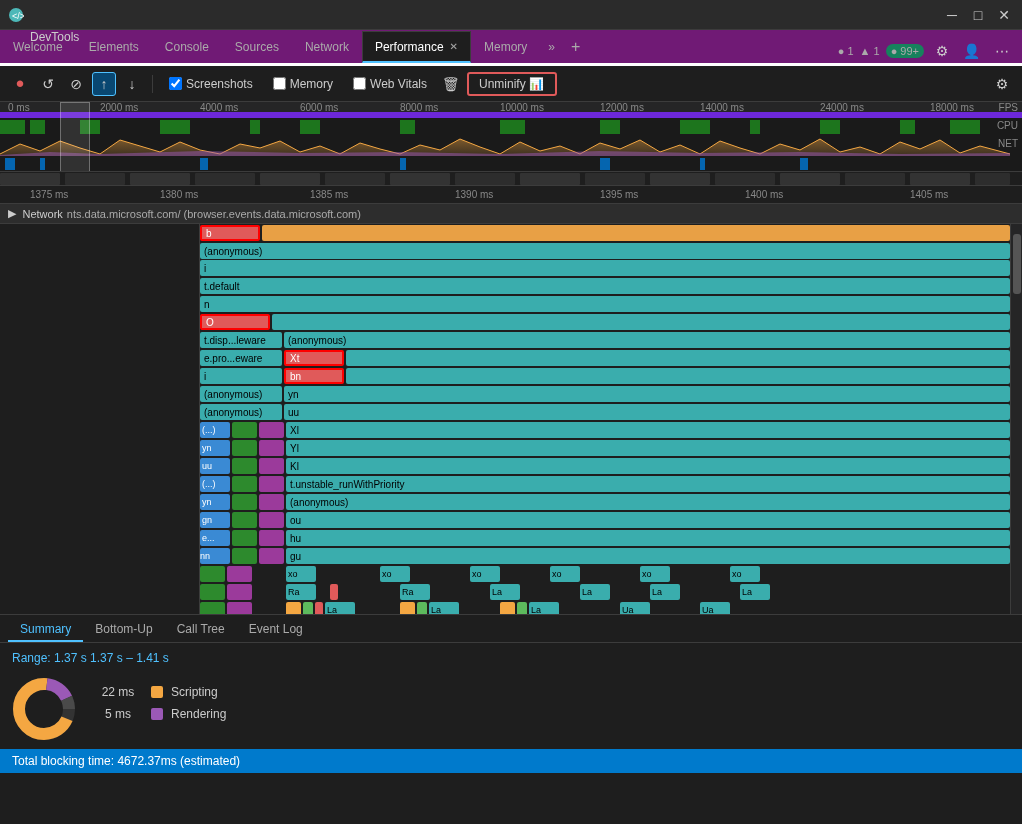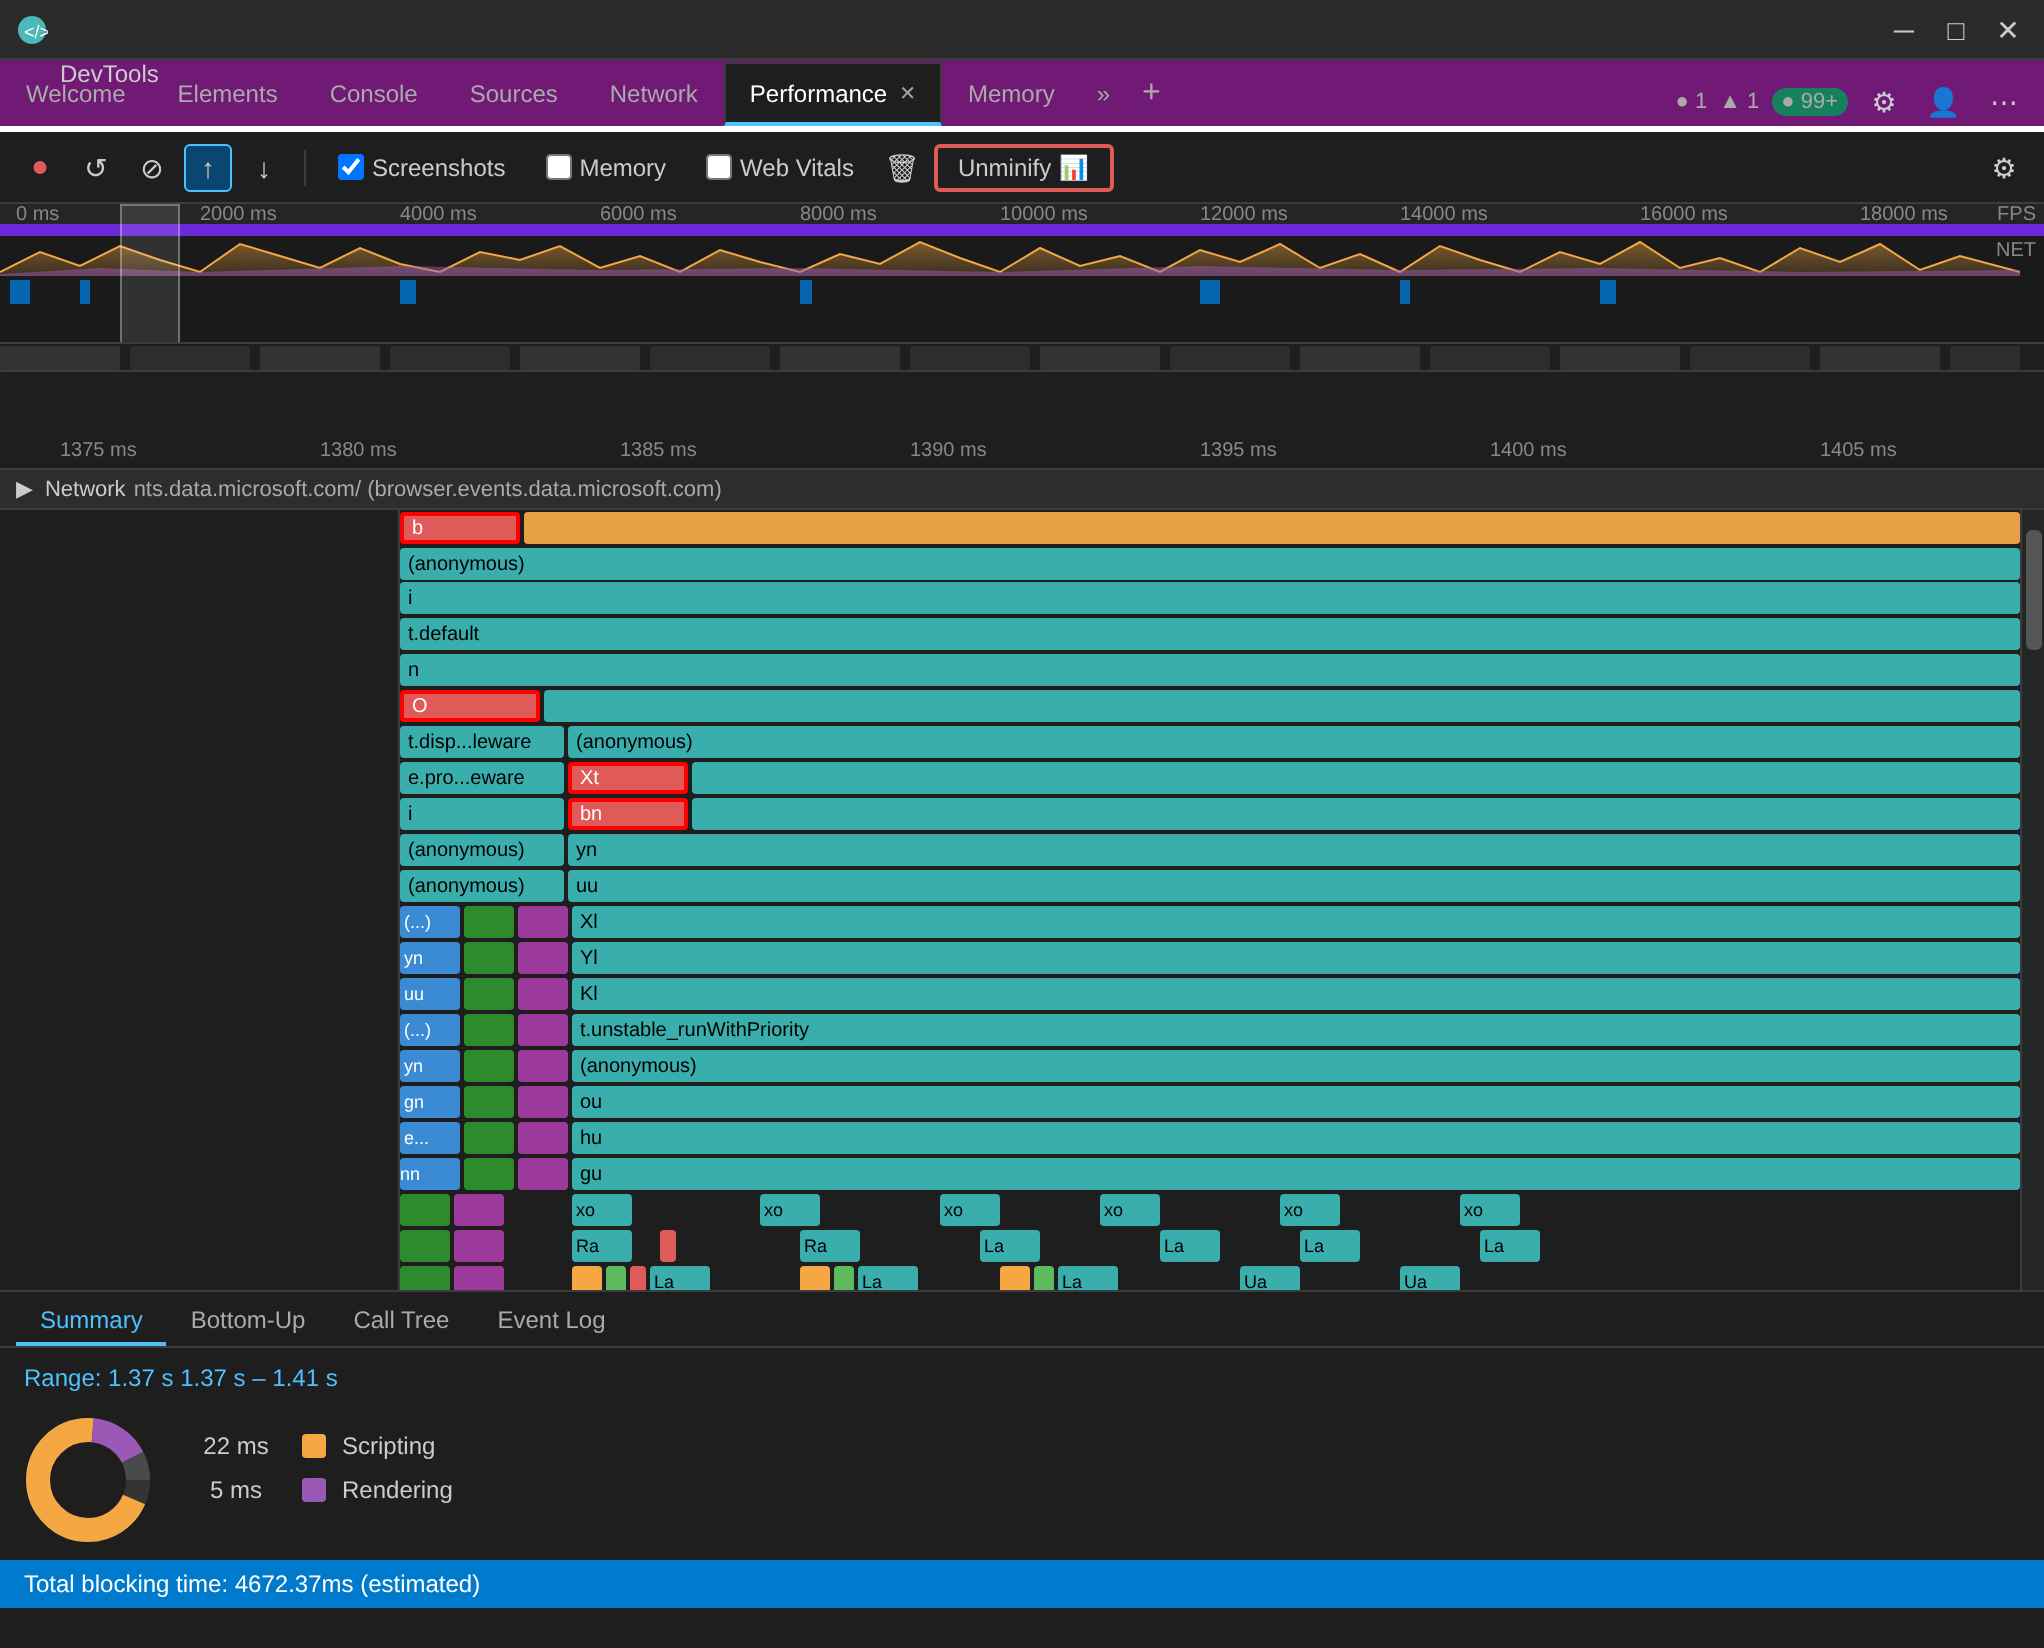--- a/index.html
+++ b/index.html
@@ -134,25 +134,45 @@
 
   <div style="height:16px;background:#252526;border-bottom:6px solid #6d28d9;position:relative;display:flex;align-items:center;">
     <span style="position:absolute;left:8px;font-size:10px;color:#888;">0 ms</span>
     <span style="position:absolute;left:100px;font-size:10px;color:#888;">2000 ms</span>
     <span style="position:absolute;left:200px;font-size:10px;color:#888;">4000 ms</span>
     <span style="position:absolute;left:300px;font-size:10px;color:#888;">6000 ms</span>
     <span style="position:absolute;left:400px;font-size:10px;color:#888;">8000 ms</span>
     <span style="position:absolute;left:500px;font-size:10px;color:#888;">10000 ms</span>
     <span style="position:absolute;left:600px;font-size:10px;color:#888;">12000 ms</span>
     <span style="position:absolute;left:700px;font-size:10px;color:#888;">14000 ms</span>
-    <span style="position:absolute;left:820px;font-size:10px;color:#888;">16000 ms</span>
+    <span style="position:absolute;left:820px;font-size:10px;color:#888;">24000 ms</span>
     <span style="position:absolute;left:930px;font-size:10px;color:#888;">18000 ms</span>
     <span style="position:absolute;right:4px;font-size:10px;color:#888;">FPS</span>
   </div>
 
+  <div style="height:18px;background:#1a1a1a;position:relative;overflow:hidden;">
+    <svg width="1010" height="18">
+
+      <rect x="0" y="2" width="25" height="14" fill="#1e8c1e" opacity="0.8"></rect>
+      <rect x="30" y="2" width="15" height="14" fill="#1e8c1e" opacity="0.8"></rect>
+      <rect x="80" y="2" width="20" height="14" fill="#1e8c1e" opacity="0.8"></rect>
+      <rect x="160" y="2" width="30" height="14" fill="#1e8c1e" opacity="0.8"></rect>
+      <rect x="250" y="2" width="10" height="14" fill="#1e8c1e" opacity="0.8"></rect>
+      <rect x="300" y="2" width="20" height="14" fill="#1e8c1e" opacity="0.8"></rect>
+      <rect x="400" y="2" width="15" height="14" fill="#1e8c1e" opacity="0.8"></rect>
+      <rect x="500" y="2" width="25" height="14" fill="#1e8c1e" opacity="0.8"></rect>
+      <rect x="600" y="2" width="20" height="14" fill="#1e8c1e" opacity="0.8"></rect>
+      <rect x="680" y="2" width="30" height="14" fill="#1e8c1e" opacity="0.8"></rect>
+      <rect x="750" y="2" width="10" height="14" fill="#1e8c1e" opacity="0.8"></rect>
+      <rect x="820" y="2" width="20" height="14" fill="#1e8c1e" opacity="0.8"></rect>
+      <rect x="900" y="2" width="15" height="14" fill="#1e8c1e" opacity="0.8"></rect>
+      <rect x="950" y="2" width="30" height="14" fill="#1e8c1e" opacity="0.8"></rect>
+    </svg>
+    <span style="position:absolute;right:4px;top:2px;font-size:10px;color:#888;">CPU</span>
+  </div>
 
   <div style="height:20px;background:#1a1a1a;position:relative;overflow:hidden;">
     <svg width="1010" height="20" style="display:block;">
       <defs>
         <linearGradient id="cpuGrad" x1="0" y1="0" x2="0" y2="1">
           <stop offset="0%" stop-color="#f4a742" stop-opacity="0.9"></stop>
           <stop offset="100%" stop-color="#f4a742" stop-opacity="0.3"></stop>
         </linearGradient>
       </defs>
 
@@ -195,21 +215,21 @@
     <rect x="585" y="0" width="60" height="12" fill="#2d2d2d" rx="1"></rect>
     <rect x="650" y="0" width="60" height="12" fill="#333" rx="1"></rect>
     <rect x="715" y="0" width="60" height="12" fill="#2d2d2d" rx="1"></rect>
     <rect x="780" y="0" width="60" height="12" fill="#333" rx="1"></rect>
     <rect x="845" y="0" width="60" height="12" fill="#2d2d2d" rx="1"></rect>
     <rect x="910" y="0" width="60" height="12" fill="#333" rx="1"></rect>
     <rect x="975" y="0" width="35" height="12" fill="#2d2d2d" rx="1"></rect>
   </svg>
 </div>
 
-<div style="height:18px;background:#1e1e1e;border-bottom:1px solid #3c3c3c;position:relative;display:flex;align-items:center;margin-top:31px;">
+<div style="height:18px;background:#1e1e1e;border-bottom:1px solid #3c3c3c;position:relative;display:flex;align-items:center;">
   <span style="position:absolute;left:30px;font-size:10px;color:#888;">1375 ms</span>
   <span style="position:absolute;left:160px;font-size:10px;color:#888;">1380 ms</span>
   <span style="position:absolute;left:310px;font-size:10px;color:#888;">1385 ms</span>
   <span style="position:absolute;left:455px;font-size:10px;color:#888;">1390 ms</span>
   <span style="position:absolute;left:600px;font-size:10px;color:#888;">1395 ms</span>
   <span style="position:absolute;left:745px;font-size:10px;color:#888;">1400 ms</span>
   <span style="position:absolute;left:910px;font-size:10px;color:#888;">1405 ms</span>
 </div>
 
 <div class="network-header">

